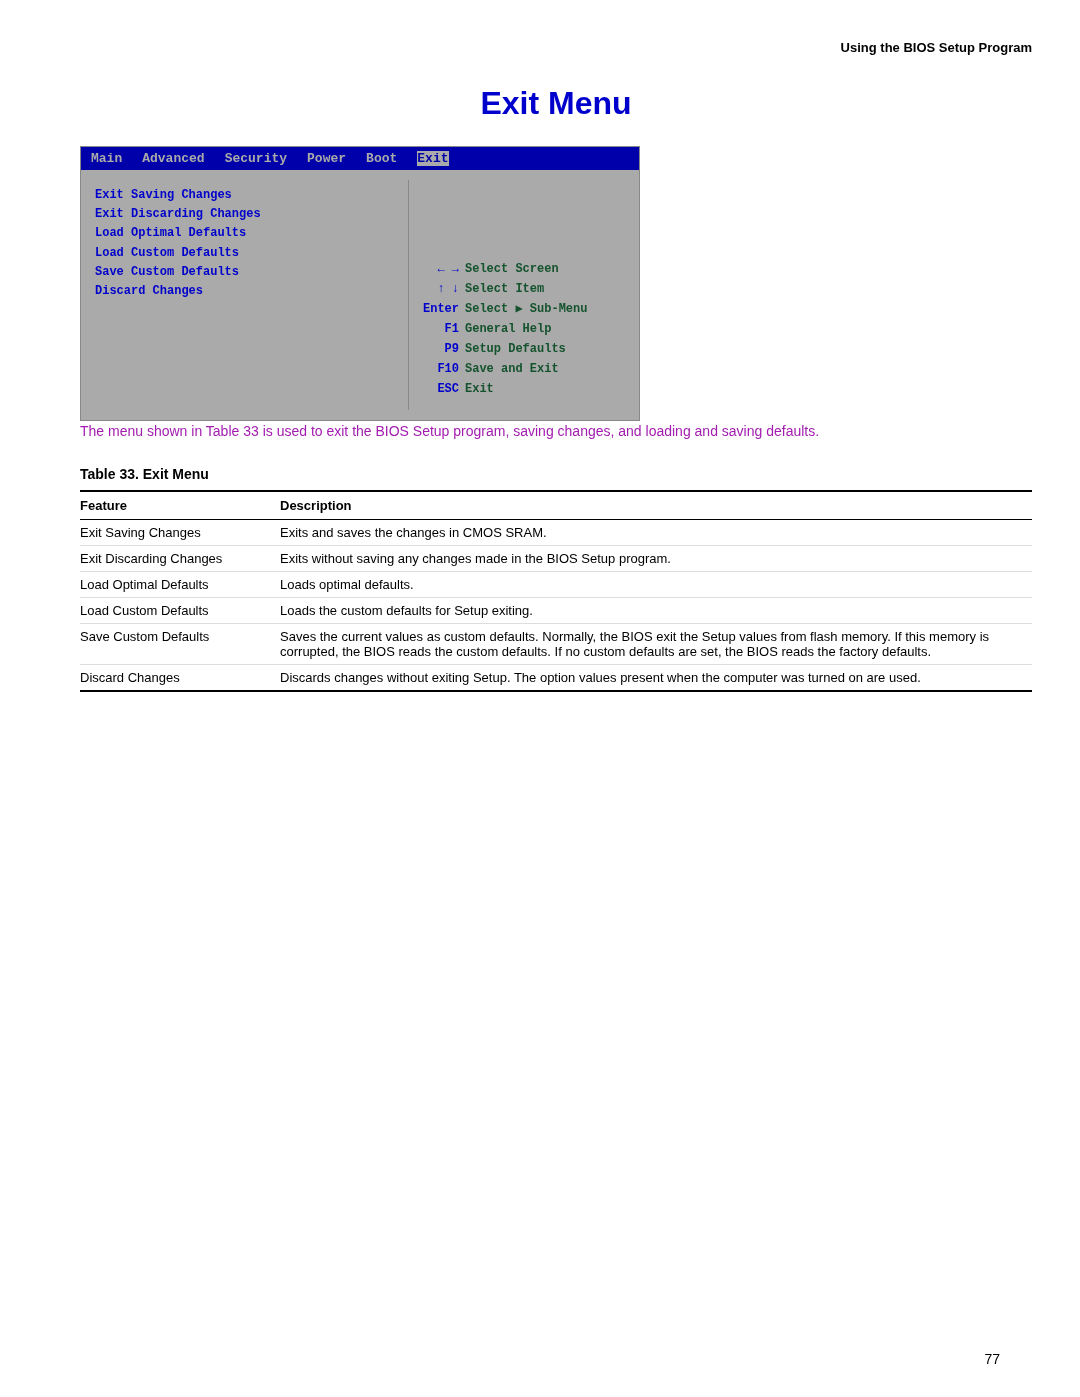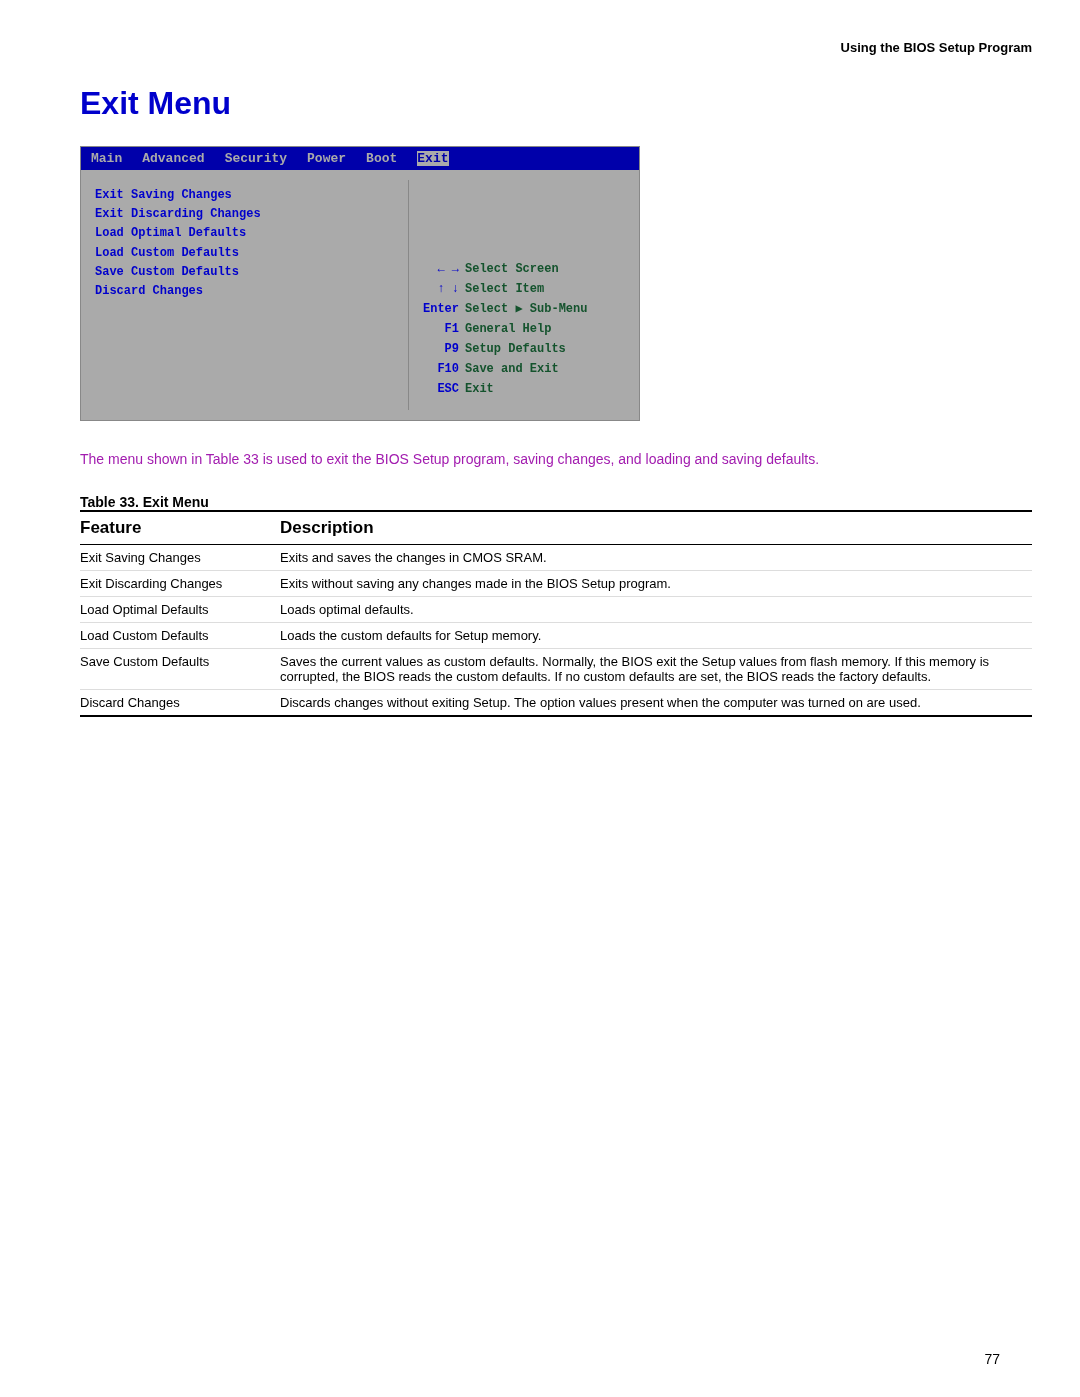--- a/index.html
+++ b/index.html
@@ -22,28 +22,28 @@
       font-weight: bold;
       font-size: 13px;
       margin-bottom: 30px;
     }
 
     .page-title {
       color: #0000cc;
       font-size: 32px;
       font-weight: bold;
       margin-bottom: 24px;
+      text-align: center;
     }
 
     
     .bios-screen {
       background: #aaaaaa;
       width: 560px;
       border: 1px solid #888;
-      margin-bottom: 28px;
       font-family: 'Courier New', monospace;
     }
 
     .bios-menubar {
       background: #0000aa;
       display: flex;
       padding: 4px 10px;
       gap: 20px;
     }
 
@@ -114,39 +114,40 @@
       font-size: 14px;
       line-height: 1.5;
       margin-bottom: 24px;
       color: #a21caf;
     }
 
     
     .table-title {
       font-weight: bold;
       font-size: 14px;
+      margin-bottom: 8px;
     }
 
     .data-table {
       width: 100%;
       border-collapse: collapse;
       border-top: 2px solid #000;
       border-bottom: 2px solid #000;
       font-size: 13px;
     }
 
     .data-table thead tr {
       border-bottom: 1px solid #000;
     }
 
     .data-table th {
       text-align: left;
       padding: 6px 10px 6px 0;
       font-weight: bold;
-      font-size: 17px;
+      font-size: 13px;
     }
 
     .data-table td {
       padding: 5px 10px 5px 0;
       vertical-align: top;
       font-size: 13px;
       border-bottom: 1px solid #ddd;
     }
 
     .data-table td:first-child {
@@ -247,21 +248,21 @@
         <tr>
           <td>Exit Discarding Changes</td>
           <td>Exits without saving any changes made in the BIOS Setup program.</td>
         </tr>
         <tr>
           <td>Load Optimal Defaults</td>
           <td>Loads optimal defaults.</td>
         </tr>
         <tr>
           <td>Load Custom Defaults</td>
-          <td>Loads the custom defaults for Setup memory.</td>
+          <td>Loads the custom defaults for Setup exiting.</td>
         </tr>
         <tr>
           <td>Save Custom Defaults</td>
           <td>Saves the current values as custom defaults.  Normally, the BIOS exit the Setup values from flash memory.  If this memory is corrupted, the BIOS reads the custom defaults.  If no custom defaults are set, the BIOS reads the factory defaults.</td>
         </tr>
         <tr>
           <td>Discard Changes</td>
           <td>Discards changes without exiting Setup.  The option values present when the computer was turned on are used.</td>
         </tr>
       </tbody>

